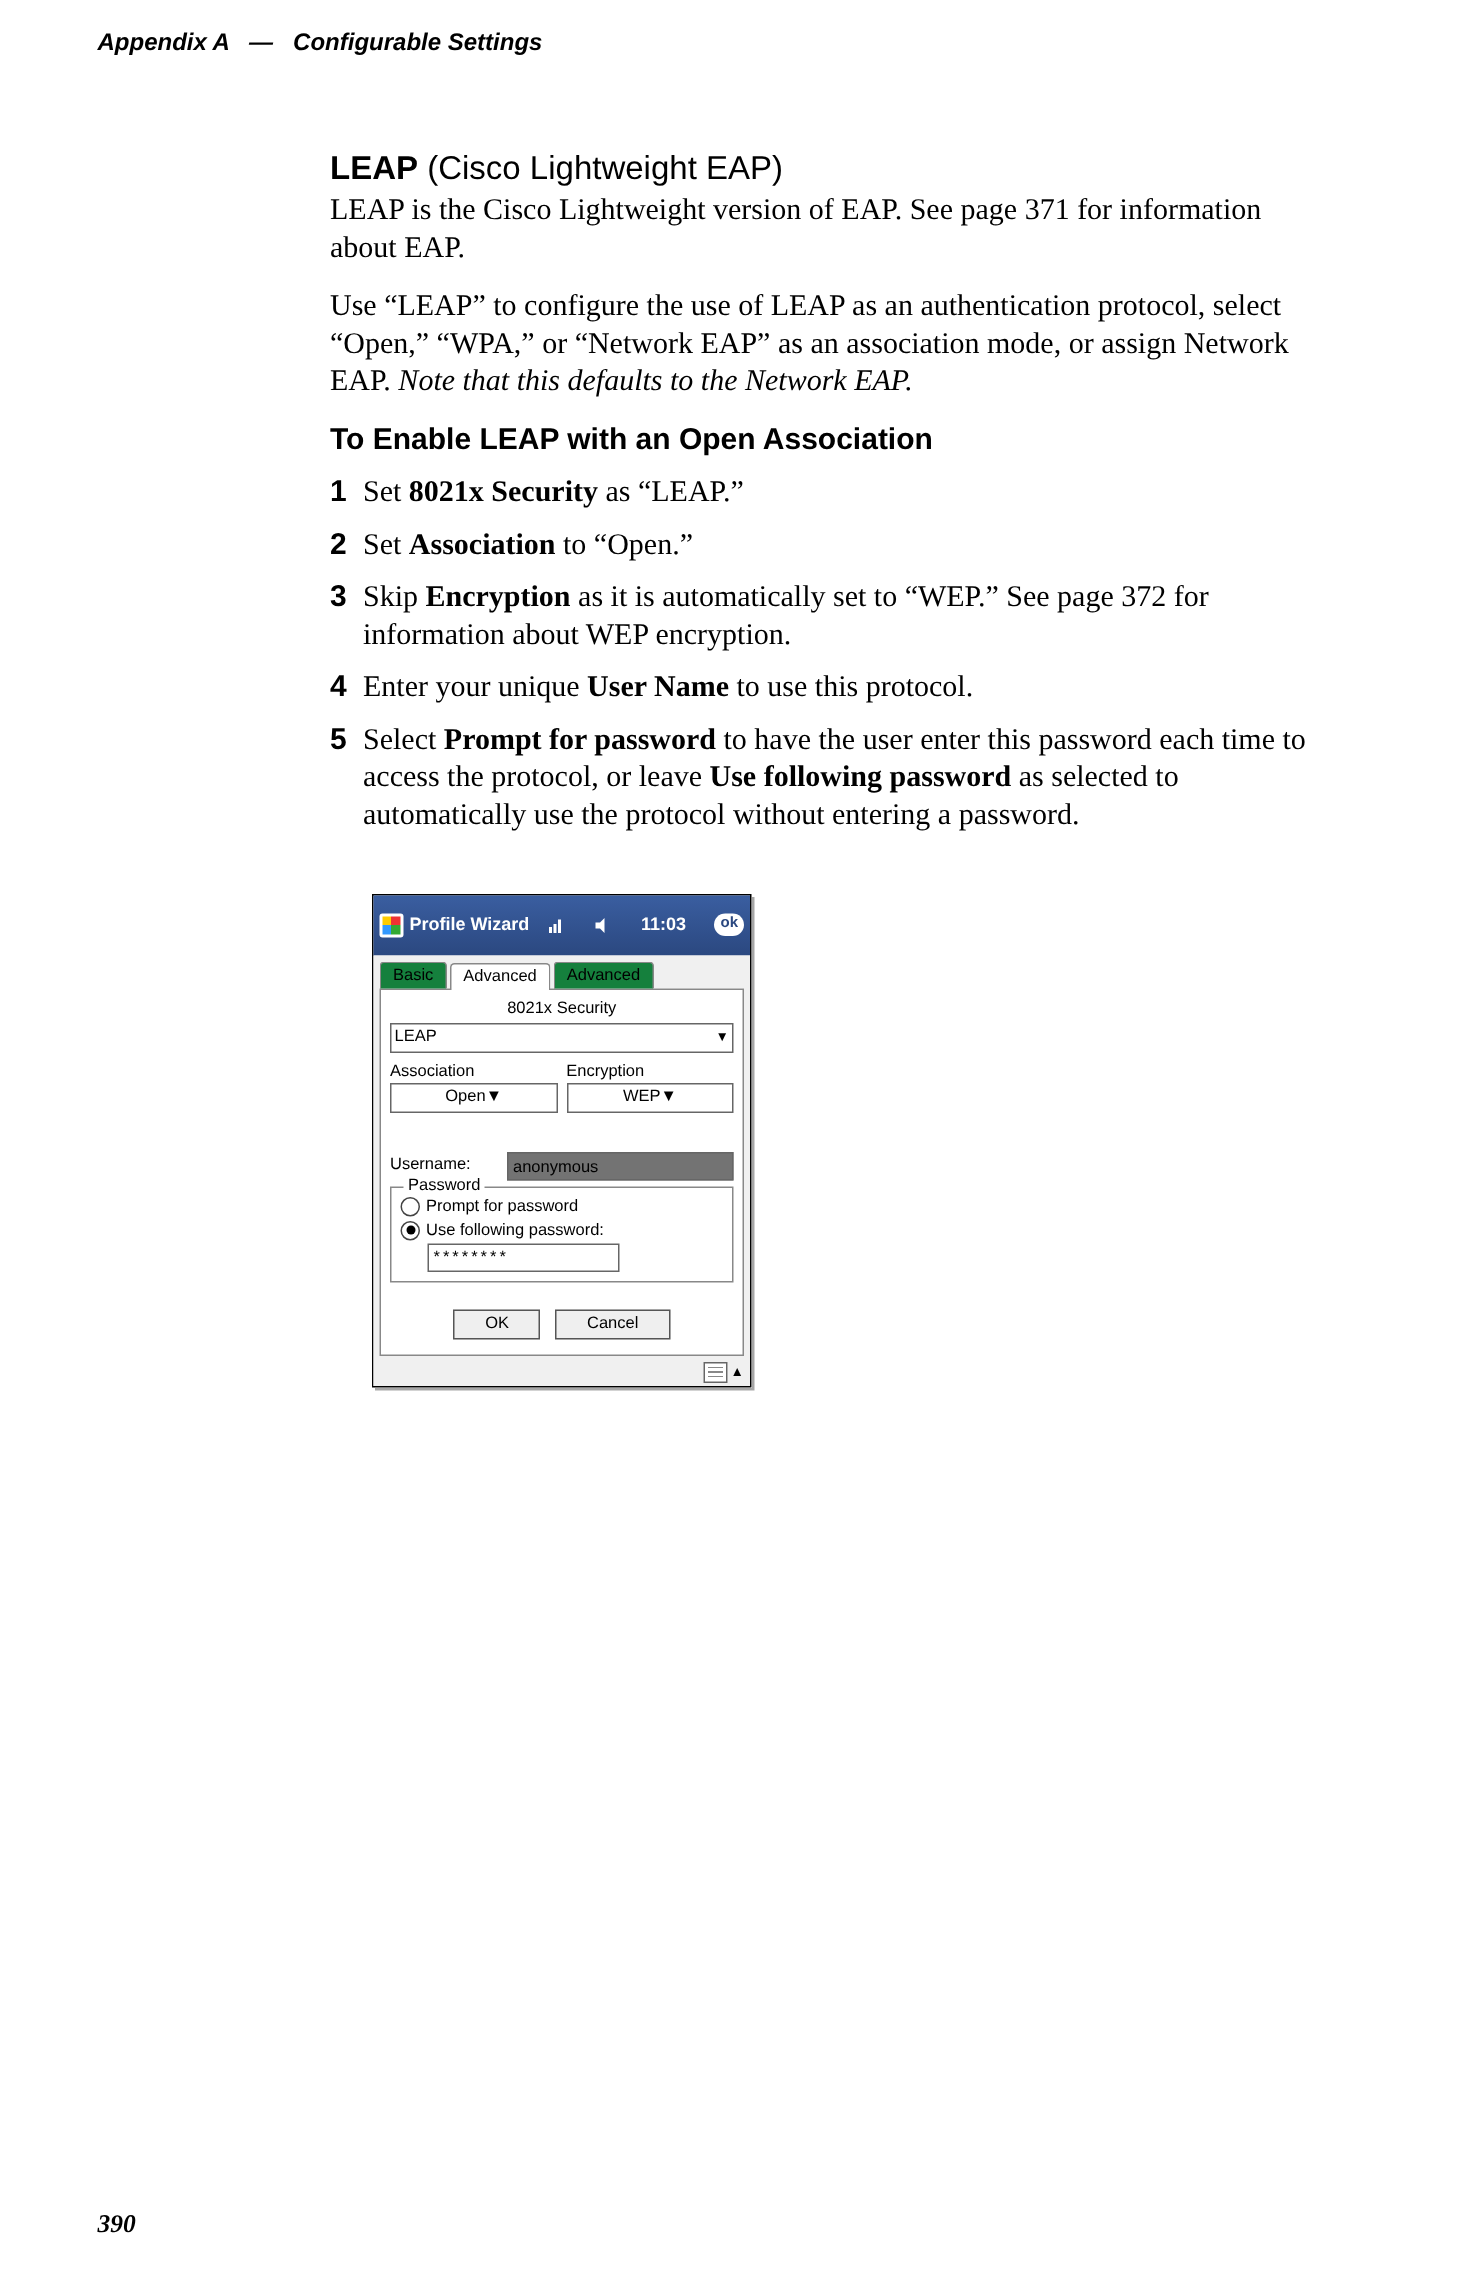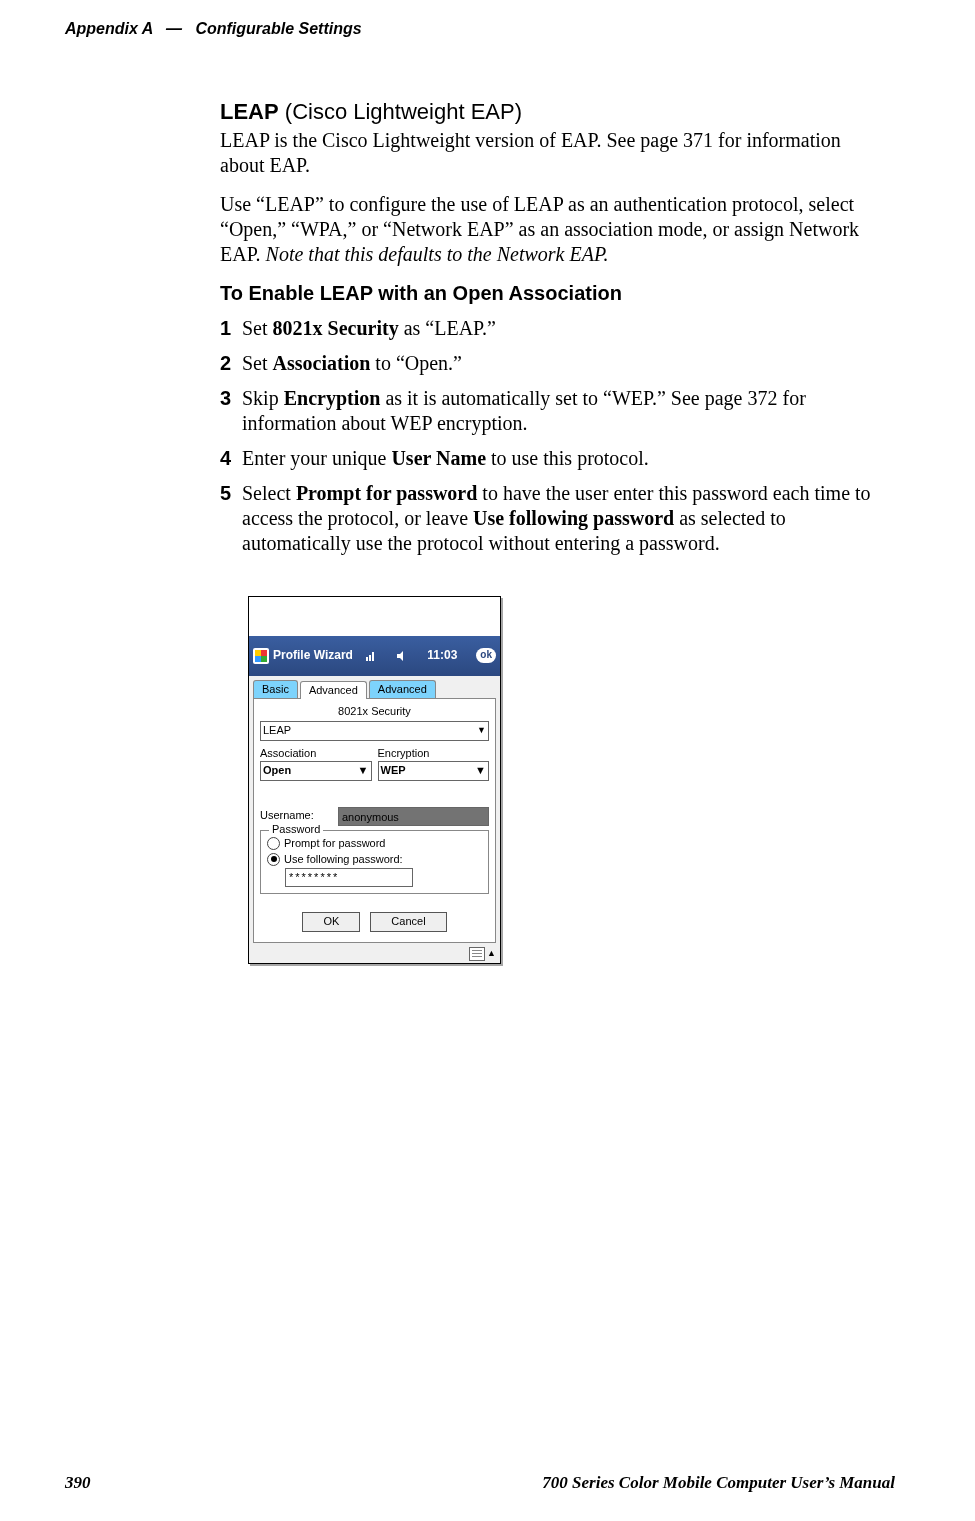--- a/index.html
+++ b/index.html
@@ -71,42 +71,41 @@
     font-family: Tahoma, Arial, sans-serif;
   }
   .titlebar {
     display: flex;
     align-items: center;
     justify-content: space-between;
     background: linear-gradient(#3a5ea0,#2b4880);
     color: #fff;
     font-size: 12px;
     font-weight: bold;
-    height: 40px;
-    padding: 0 4px;
-    margin-top: 39px;
+    height: 16px;
+    padding: 12px 4px;
   }
   .titlebar .tleft { display:flex; align-items:center; gap:4px; }
   .winflag { width:16px; height:16px; background:#fff; border-radius:2px; display:inline-block; position:relative; }
   .winflag::before{content:"";position:absolute;inset:2px;background:conic-gradient(#e33 0 25%,#3a3 0 50%,#39f 0 75%,#fc0 0);}
   .titlebar .tright{display:flex;align-items:center;gap:19px;}
   .okpill{background:#fff;color:#2b4880;font-size:10px;border-radius:8px;padding:1px 4px;font-weight:bold;}
   .miniicon{width:12px;height:12px;display:inline-block;}
   .shot-body{background:#f0f0f0;padding:2px;}
   .tabs{display:flex;font-size:11px;padding:2px 2px 0 2px;gap:0;}
-  .tab{border:1px solid #888;border-bottom:none;background:#7dd3fc;padding:2px 8px;border-radius:3px 3px 0 0;margin-right:2px;}
+  .tab{border:1px solid #888;border-bottom:none;background:#15803d;padding:2px 8px;border-radius:3px 3px 0 0;margin-right:2px;}
   .tab.active{background:#fff;font-weight:normal;position:relative;top:1px;}
   .panel{background:#fff;border:1px solid #888;margin:0 2px;padding:6px 6px 10px 6px;font-size:11px;}
   .fieldlabel{font-size:11px;}
   .centered{text-align:center;margin-bottom:2px;}
   .combo{display:flex;align-items:center;border:1px solid #666;height:18px;background:#fff;padding:0 2px;justify-content:space-between;}
   .combo .arrow{font-size:9px;}
   .row2{display:flex;gap:6px;margin-top:6px;}
   .col{flex:1;}
-  .smallcombo{display:flex;align-items:center;border:1px solid #666;height:18px;background:#fff;padding:0 2px;justify-content:space-between;font-weight:bold;}
+  .smallcombo{display:flex;align-items:center;border:1px solid #666;height:18px;background:#fff;padding:0 2px;justify-content:center;}
   .userrow{display:flex;align-items:center;gap:8px;margin-top:26px;}
   .userrow .lbl{width:70px;}
   .txtbox{border:1px solid #666;height:17px;flex:1;padding:0 3px;display:flex;align-items:flex-end;background:#737373;}
   .groupbox{border:1px solid #888;margin-top:4px;padding:6px 6px 6px 6px;position:relative;}
   .groupbox .legend{position:absolute;top:-8px;left:8px;background:#fff;padding:0 3px;font-size:11px;}
   .radio-row{display:flex;align-items:center;gap:4px;margin-bottom:2px;}
   .radio{width:11px;height:11px;border:1px solid #444;border-radius:50%;display:inline-flex;align-items:center;justify-content:center;}
   .radio.sel::after{content:"";width:6px;height:6px;background:#000;border-radius:50%;}
   .pwfield{border:1px solid #666;height:17px;margin:2px 0 0 18px;width:120px;padding:0 3px;display:flex;align-items:center;background:#fff;letter-spacing:2px;}
   .btnrow{display:flex;justify-content:center;gap:10px;margin-top:18px;}
@@ -272,16 +271,15 @@
       <div class="sip">
         <span class="kbd"></span>
         <span class="uparrow">▲</span>
       </div>
     </div>
 
   </div>
 
   <div class="footer">
     <span>390</span>
-    <span>700 Series Color Mobile Computer User’s Manual</span>
   </div>
 
 </div>
 
 </body></html>

